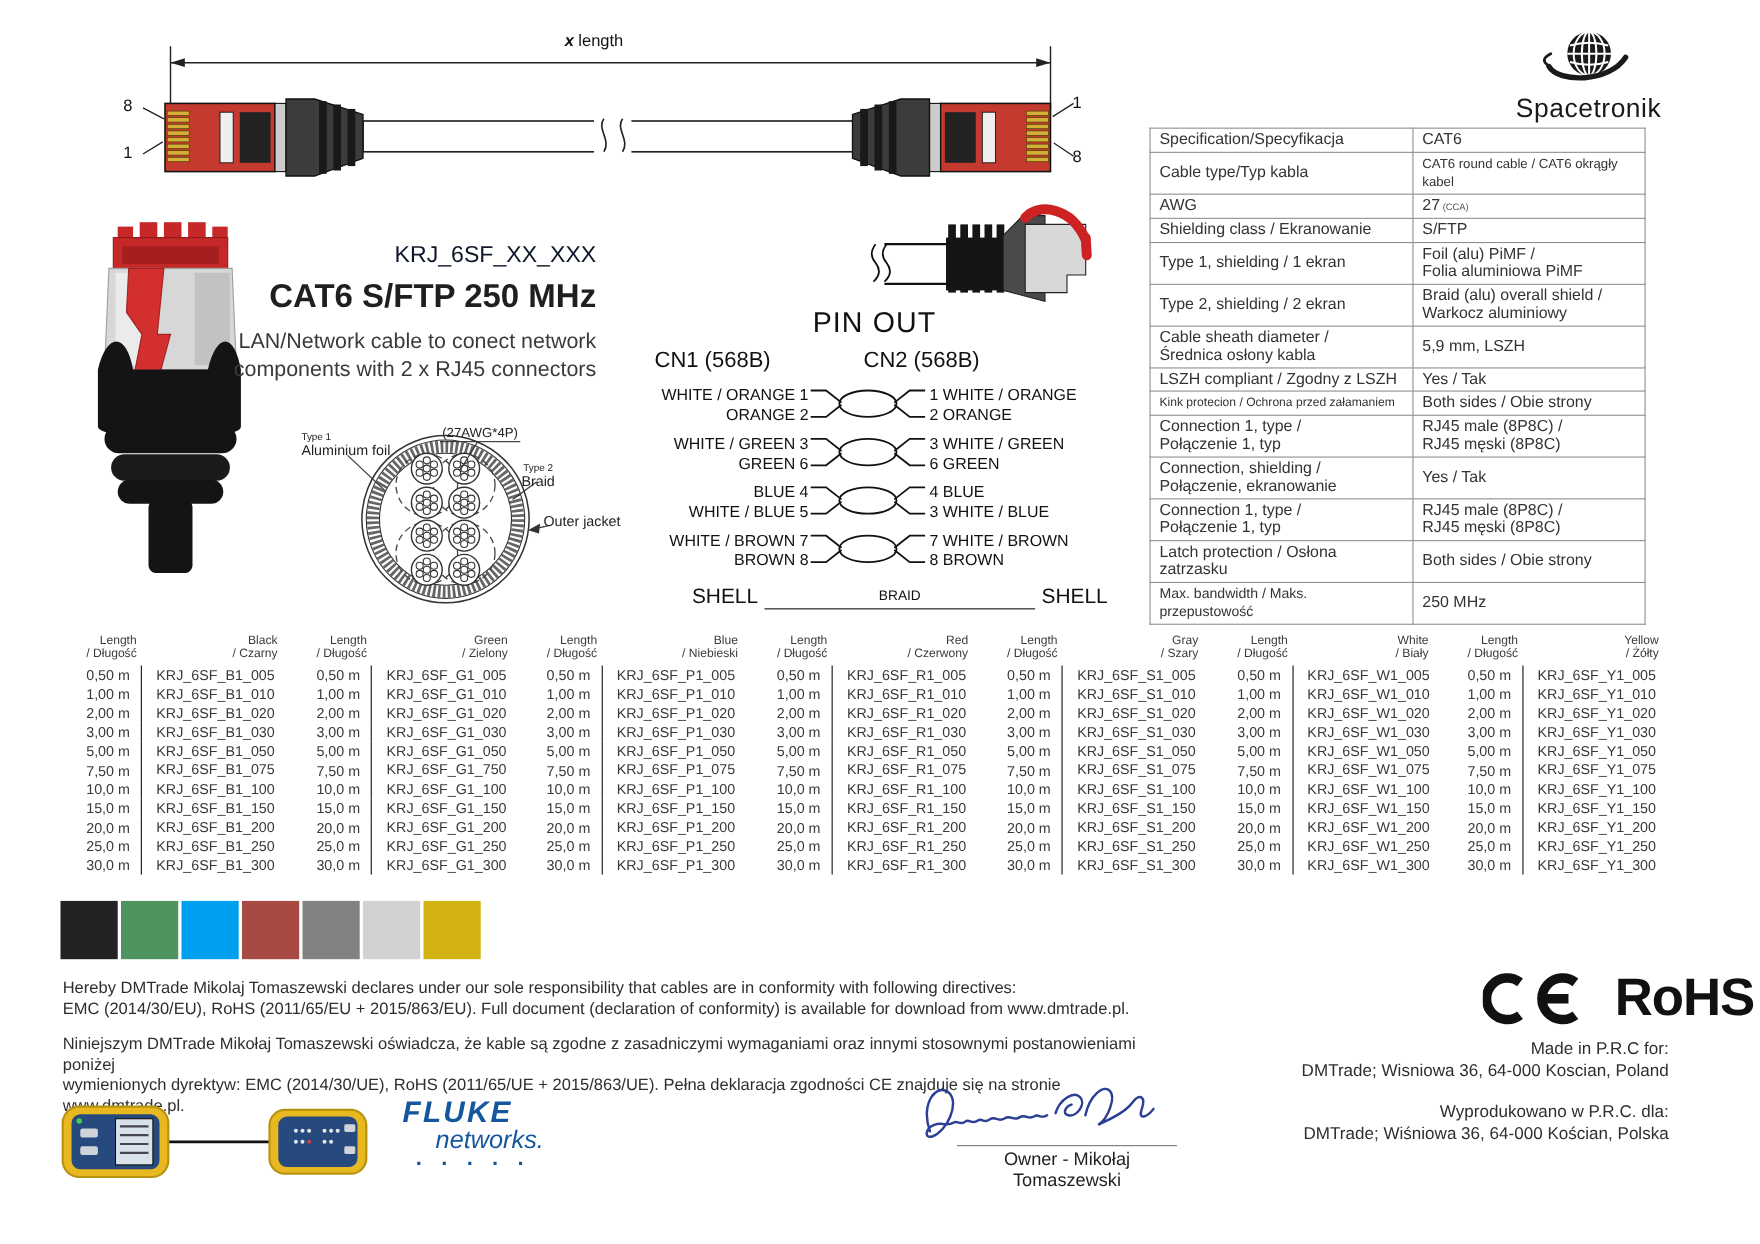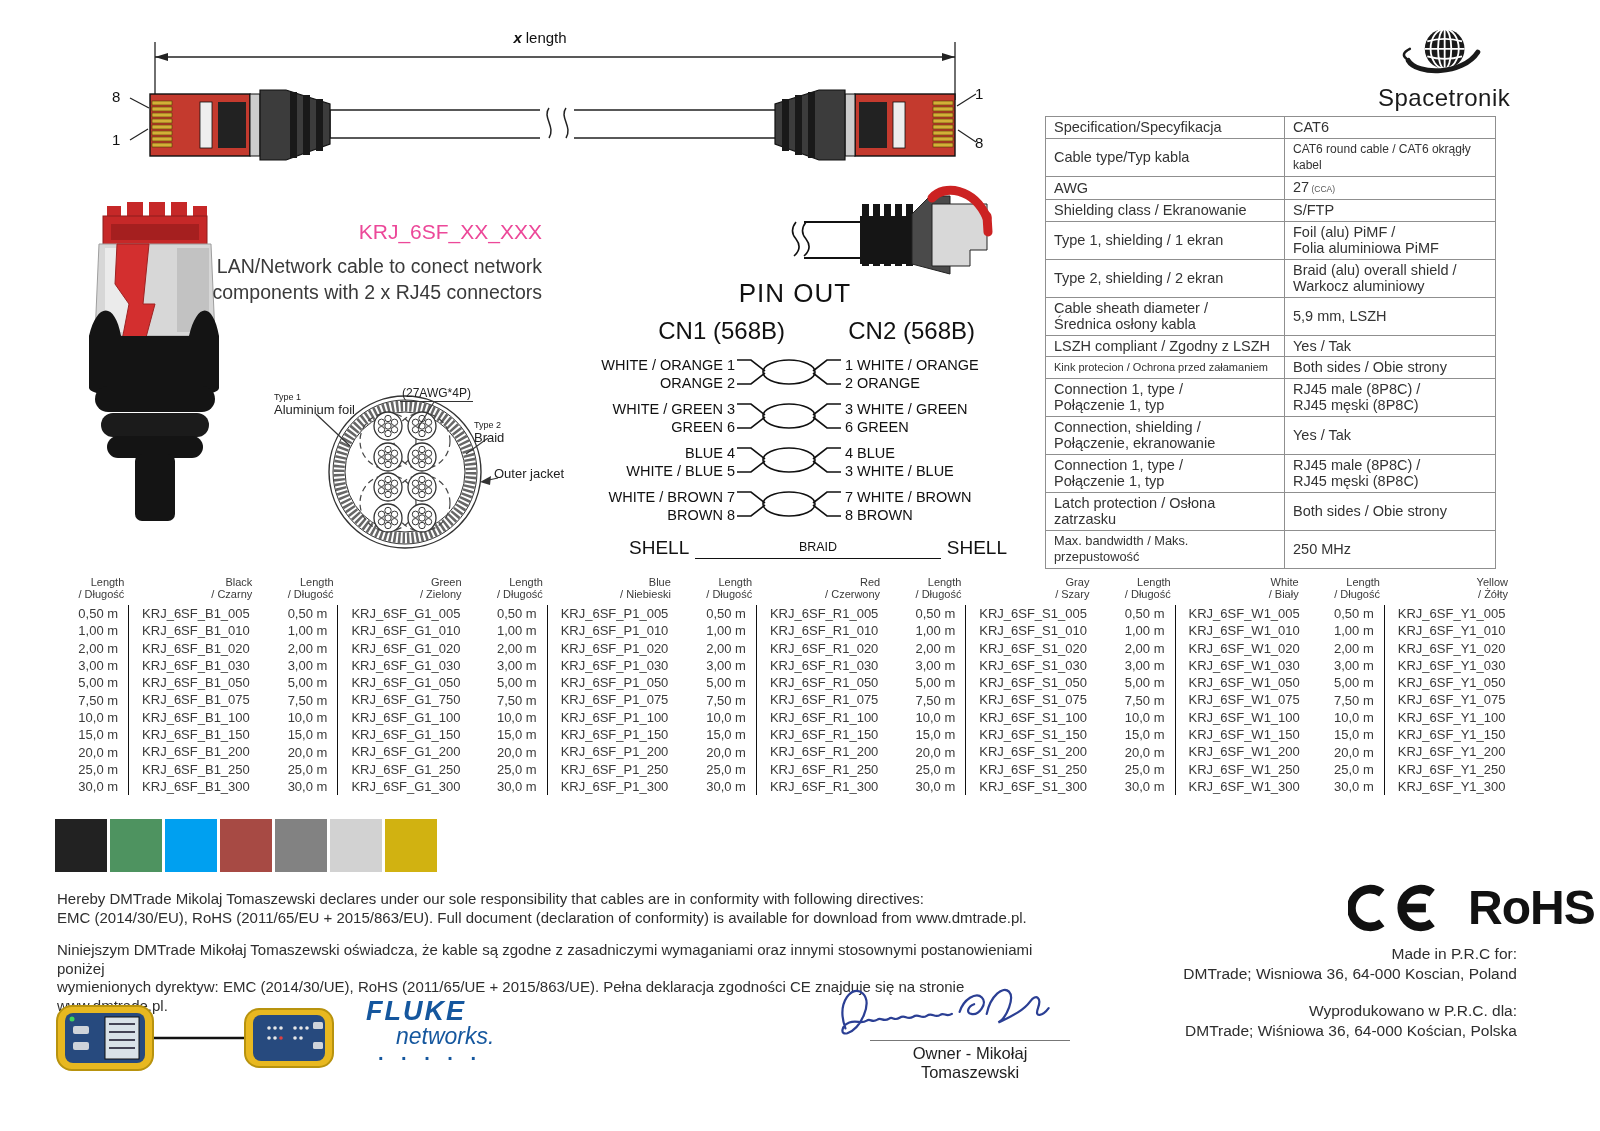--- a/index.html
+++ b/index.html
@@ -24,39 +24,39 @@
   .spec td{border:1px solid #8f8f8f;padding:2px 8px;vertical-align:middle;
            font-size:14.5px;line-height:16.5px;color:#333;white-space:pre-line;}
   .spec td.spec-label{width:222px;}
   .spec td.sm{font-size:12px;}
   .spec td.xs{font-size:11px;}
   .spec td.s13{font-size:12.8px;}
   .spec .note{font-size:8.5px;color:#555;}
 
   
   .titleblock{left:200px;top:220px;width:342px;text-align:right;}
-  .model{font-size:21px;color:#ec4899;margin-bottom:9px;}
+  .model{font-size:21px;color:#0f172a;margin-bottom:9px;}
   .ptitle{font-size:30px;font-weight:bold;color:#1f1f1f;margin-bottom:10px;}
   .subtitle{font-size:19.5px;line-height:26px;color:#3a3a3a;}
 
   
   .cross{left:258px;top:386px;width:312px;height:168px;}
-  .cs-label{position:absolute;color:#222;}
+  .cs-label{position:absolute;color:#222;text-align:center;}
   .cs-type1{left:16px;top:6px;text-align:left;}
   .cs-type2{left:216px;top:34px;}
   .cs-small{font-size:9px;display:block;}
   .cs-big{font-size:13px;display:block;}
   .cs-awg{left:142px;top:0px;font-size:12px;border-bottom:1px solid #333;padding:0 2px 1px 2px;}
   .cs-outer{left:236px;top:80px;font-size:13px;}
 
   
   .pinout{left:595px;top:278px;width:410px;}
   .po-title{text-align:center;width:400px;font-size:26px;color:#111;letter-spacing:1px;margin-bottom:8px;}
   .po-heads{display:flex;width:400px;margin-bottom:10px;}
-  .po-heads span{width:190px;text-align:right;font-size:24px;color:#111;}
+  .po-heads span{width:190px;text-align:left;font-size:20px;color:#111;}
   .po-pair{display:flex;align-items:center;margin-bottom:6px;height:38px;}
   .po-left{width:140px;text-align:right;font-size:14.5px;line-height:18px;color:#111;}
   .po-mid{width:108px;}
   .po-right{width:152px;text-align:left;font-size:14.5px;line-height:18px;color:#111;padding-left:2px;}
   .po-shell{display:flex;align-items:flex-end;margin-top:12px;width:390px;margin-left:28px;}
   .po-shell .sh{font-size:19px;color:#111;padding:0 6px;}
   .po-braidwrap{flex:1;text-align:center;}
   .po-braid{font-size:12.5px;color:#111;}
   .po-line{border-bottom:1.6px solid #111;height:3px;}
 
@@ -272,20 +272,21 @@
     <polygon points="62,58 94,58 88,118 100,118 86,170 64,170 74,118 60,98" fill="#d32f2f" stroke="#9e2222"></polygon>
     <path d="M34,150 C42,116 60,116 66,150 L134,150 C142,116 158,116 164,150 L164,202 C164,216 36,216 34,202 Z" fill="#141414"></path>
     <rect x="40" y="200" width="120" height="26" rx="13" fill="#141414"></rect>
     <rect x="46" y="227" width="108" height="24" rx="12" fill="#1b1b1b"></rect>
     <rect x="52" y="250" width="96" height="22" rx="11" fill="#141414"></rect>
     <rect x="80" y="268" width="40" height="67" rx="7" fill="#141414"></rect>
   </svg>
 
   <div class="abs titleblock">
     <div class="model">KRJ_6SF_XX_XXX</div>
+    <div class="ptitle">CAT6 S/FTP 250 MHz</div>
     <div class="subtitle">LAN/Network cable to conect network components with 2 x RJ45 connectors</div>
   </div>
 
   <div class="abs cross">
     <svg width="312" height="168" viewBox="0 0 312 168">
       <defs>
         <g id="bundle">
           <circle r="14" fill="#fff" stroke="#333" stroke-width="1.3"></circle>
           <circle r="3.2" fill="none" stroke="#333" stroke-width="1"></circle>
           <circle cx="0" cy="-7.5" r="3.2" fill="none" stroke="#333" stroke-width="1"></circle>

